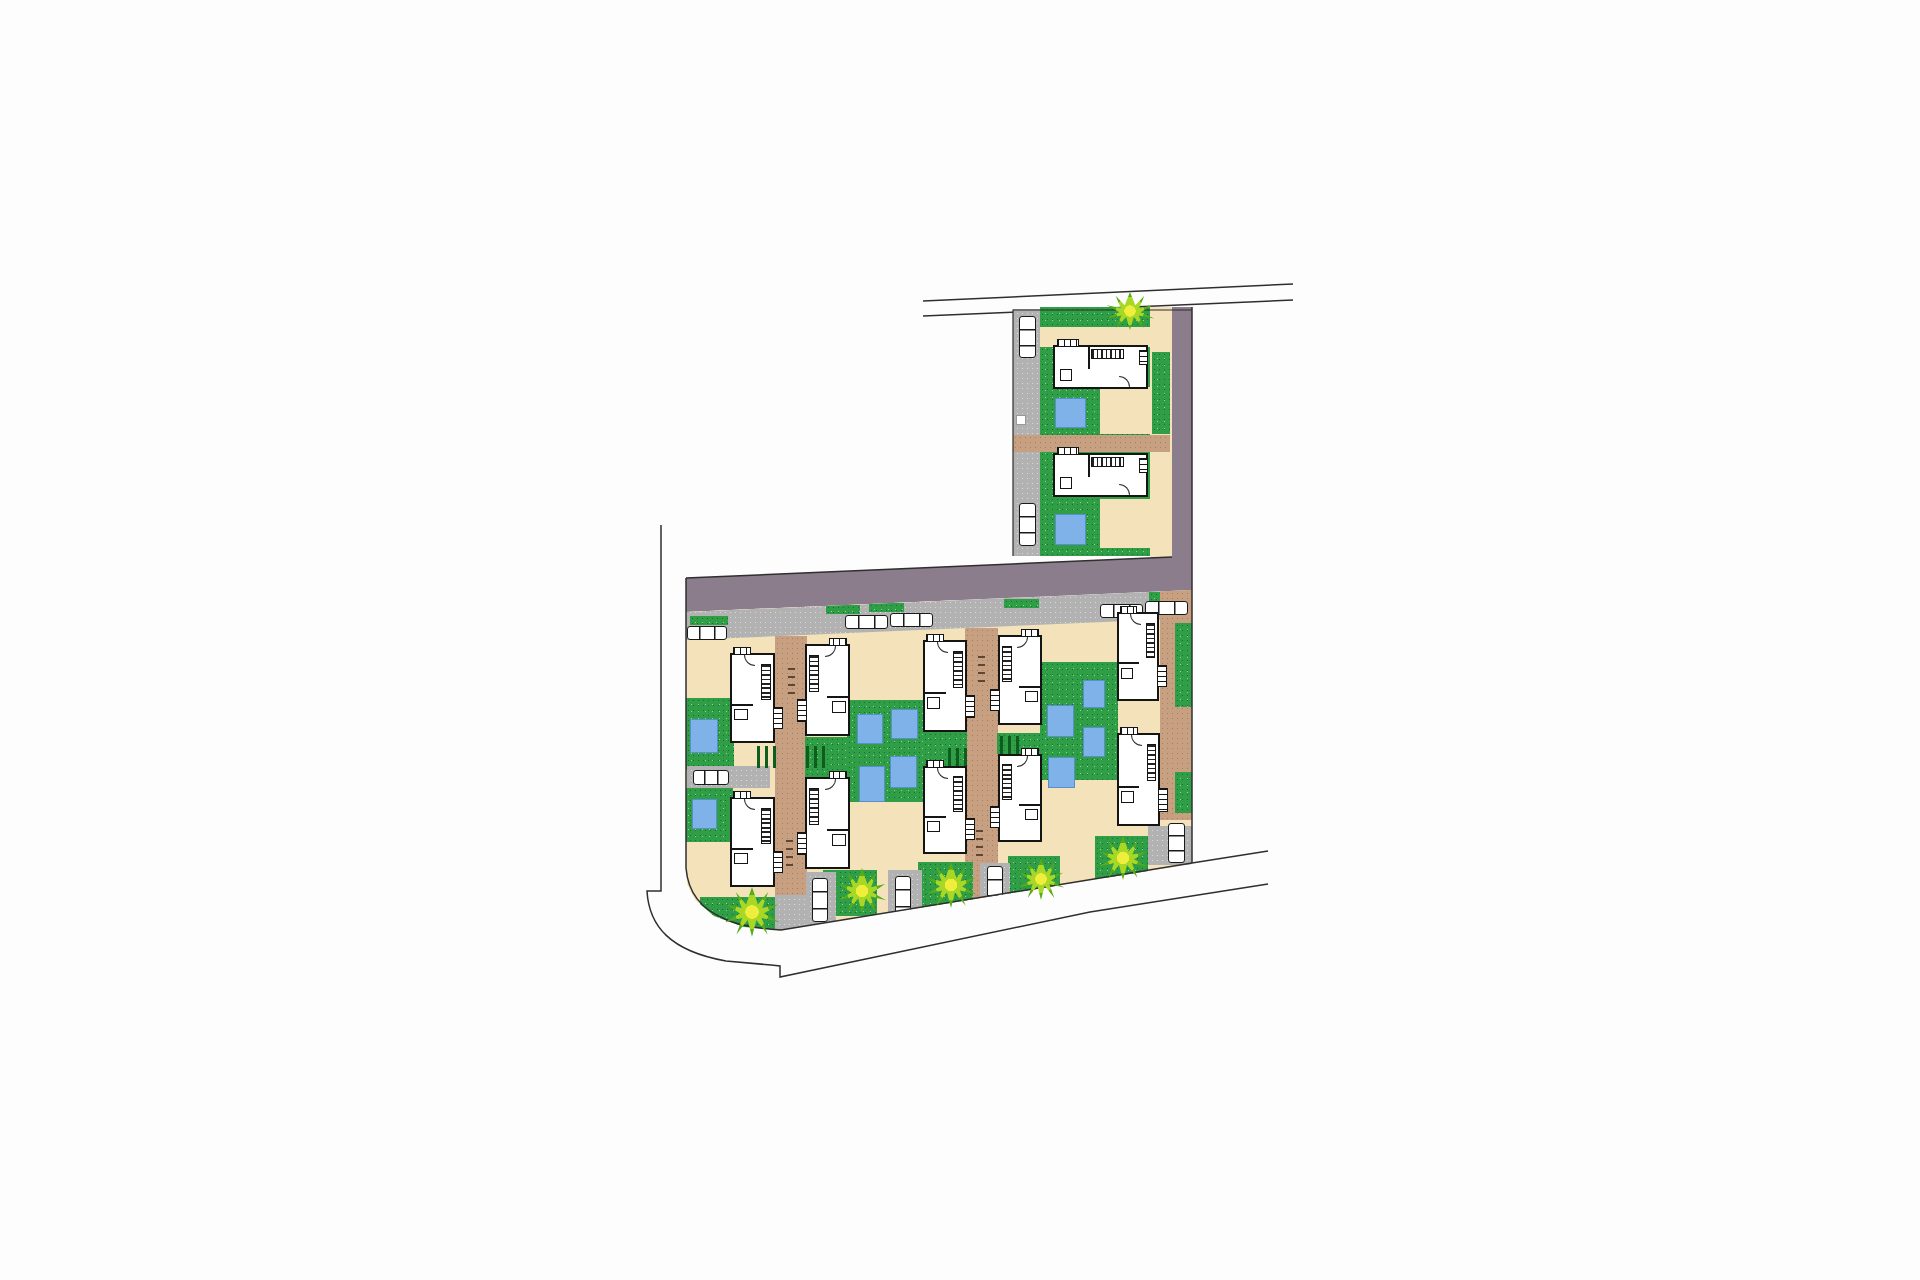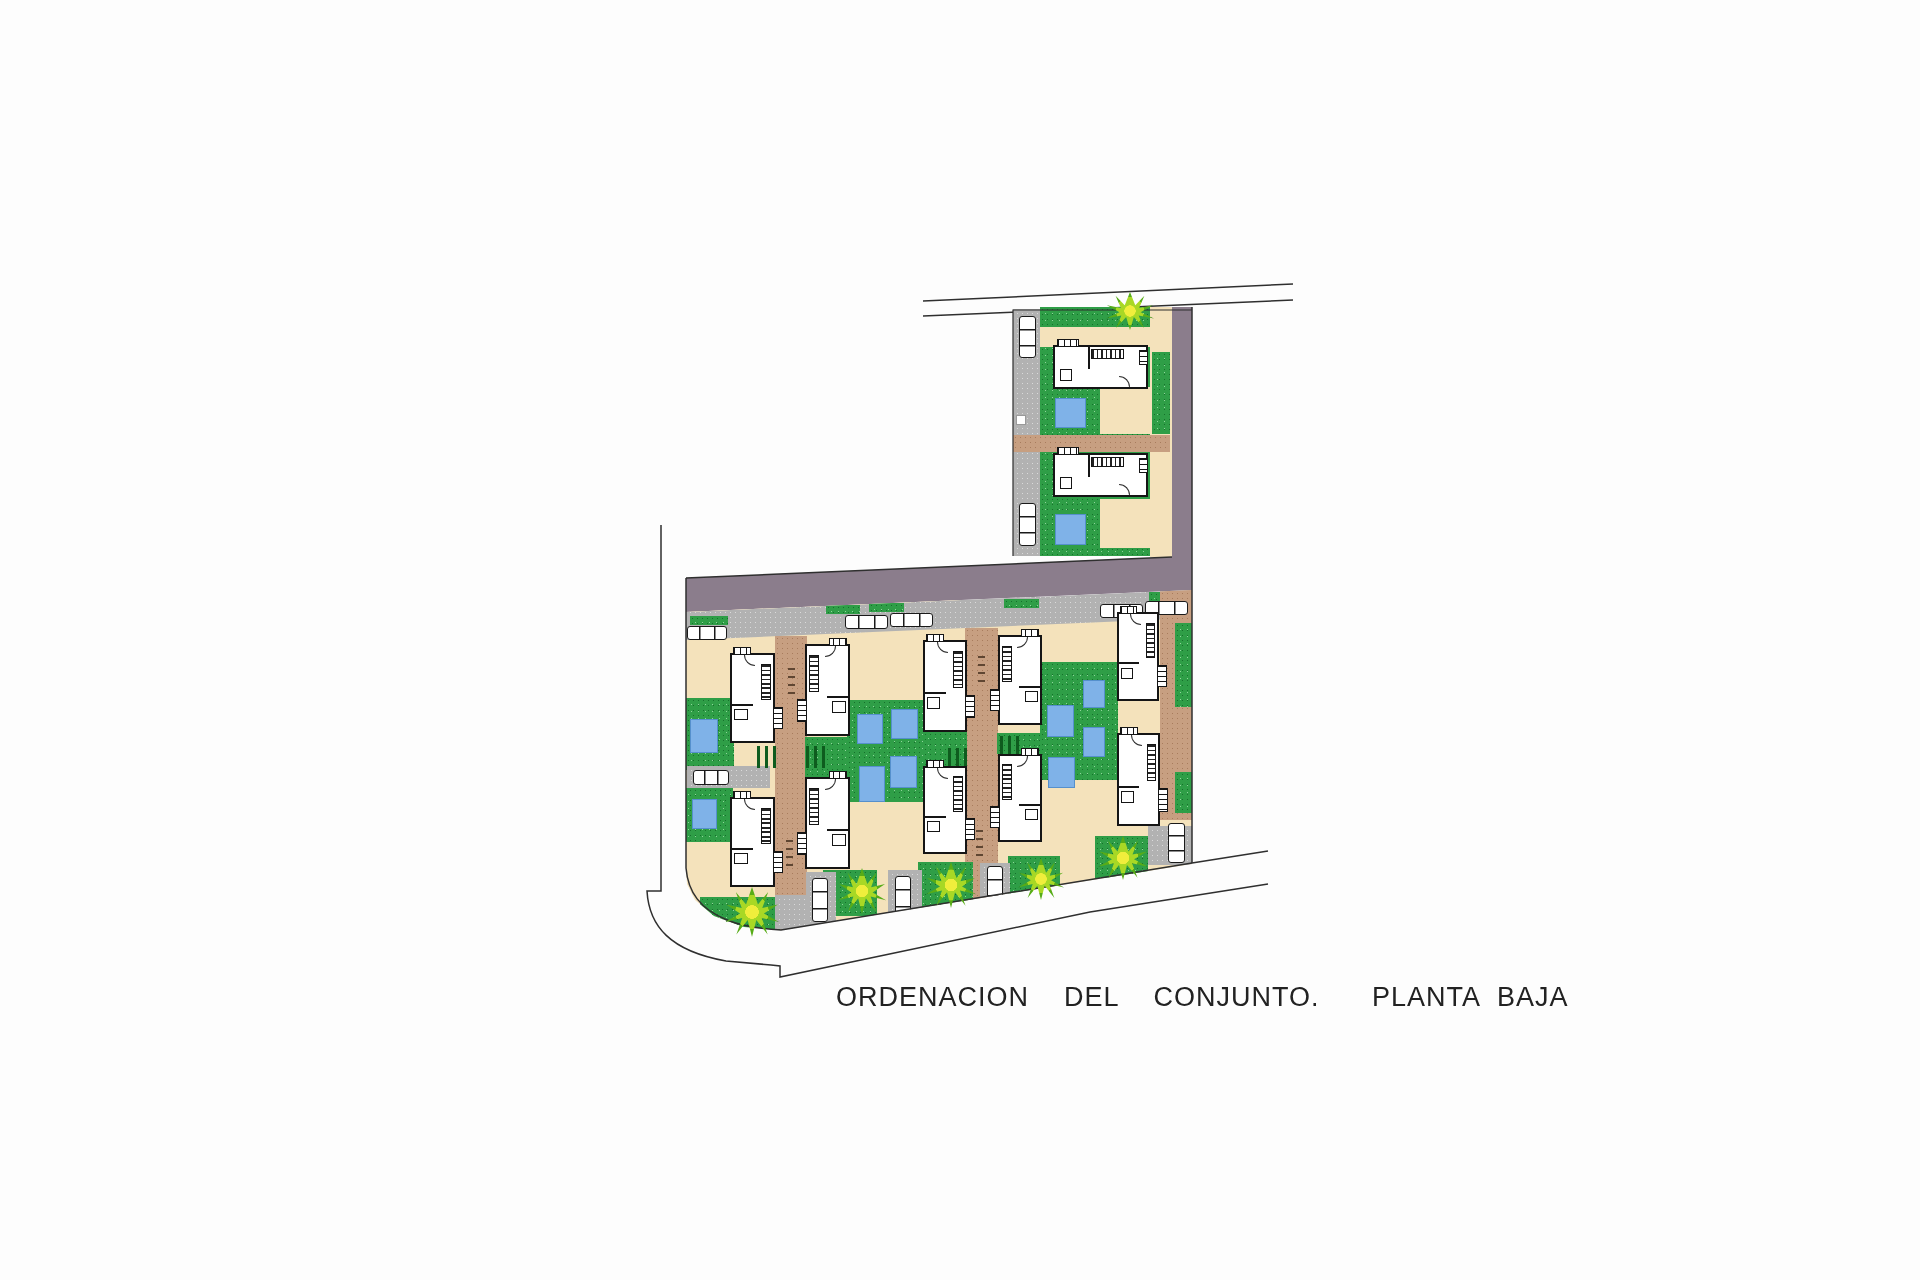--- a/index.html
+++ b/index.html
@@ -262,14 +262,13 @@
 
   <div id="decor" class="layer">
       <div class="s palm" style="left: 725px; top: 887px; width: 54px; height: 50px;"></div>
       <div class="s palm" style="left: 838px; top: 868px; width: 48px; height: 46px;"></div>
       <div class="s palm" style="left: 926px; top: 862px; width: 50px; height: 46px;"></div>
       <div class="s palm" style="left: 1018px; top: 858px; width: 46px; height: 42px;"></div>
       <div class="s palm" style="left: 1098px; top: 836px; width: 50px; height: 44px;"></div>
       <div class="s palm" style="left: 1106px; top: 292px; width: 48px; height: 38px;"></div>
     </div>
 
-  <div id="title">ORDENACION  DEL  CONJUNTO.   PLANTA BAJA</div>
 </div>
 
 </body></html>

